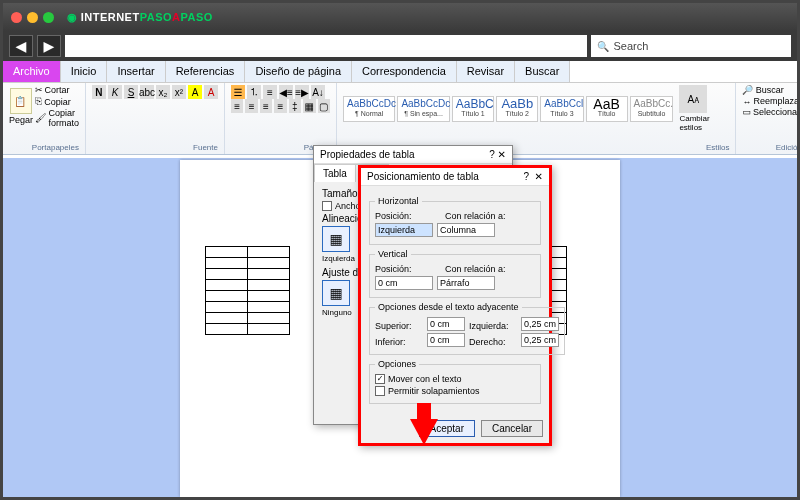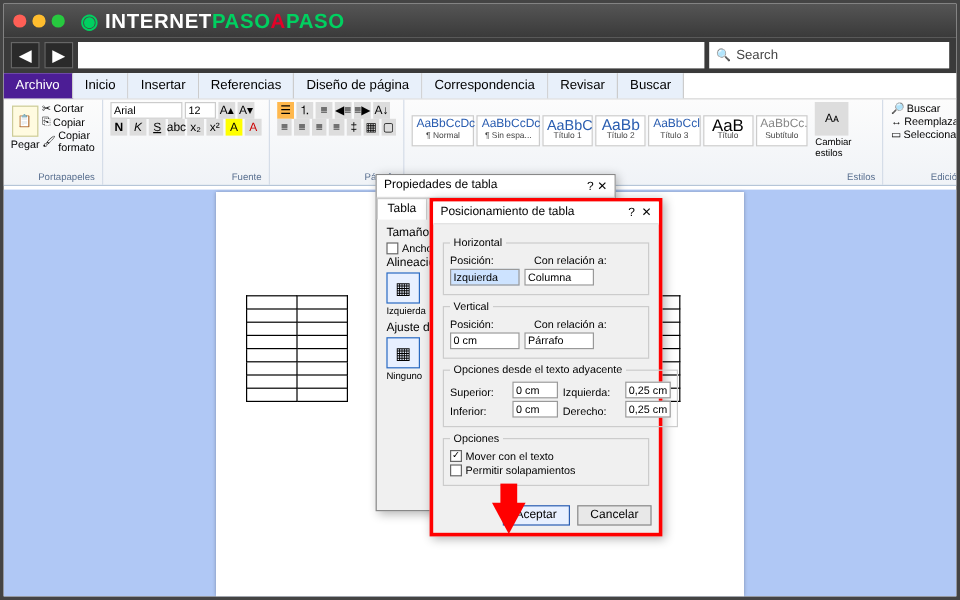--- a/index.html
+++ b/index.html
@@ -1,30 +1,30 @@
 <!DOCTYPE html>
 <html><head>
 <meta charset="utf-8">
 <style>
 * { box-sizing: border-box; margin: 0; padding: 0; font-family: "Segoe UI", Arial, sans-serif; }
 body { width: 800px; height: 500px; background: #fff; overflow: hidden; position: relative; border: 3px solid #444; }
 .titlebar { height: 28px; background: linear-gradient(#555,#3a3a3a); display: flex; align-items: center; padding: 0 8px; }
 .tbtn { width: 11px; height: 11px; border-radius: 50%; margin-right: 5px; }
 .tbtn.red{background:#ff5f56}.tbtn.yel{background:#ffbd2e}.tbtn.grn{background:#27c93f}
-.logo { margin-left: 8px; color: #fff; font-weight: 600; font-size: 17px; letter-spacing: 0.5px; }
+.logo { margin-left: 8px; color: #fff; font-weight: 600; font-size: 11px; letter-spacing: 0.5px; }
 .logo .g{color:#00d060}.logo .r{color:#e60028}
 .urlbar { height: 30px; background: #3a3a3a; display: flex; align-items: center; padding: 0 6px; gap: 4px; }
 .navbtn { width: 24px; height: 22px; background: #2a2a2a; border: 1px solid #666; display: flex; align-items:center; justify-content:center; color:#fff; font-size:14px; }
 .urlfield { flex: 1; height: 22px; background: #fff; }
 .searchf { width: 200px; height: 22px; background:#fff; font-size: 11px; padding: 2px 6px; color:#444; display:flex; align-items:center; gap:4px; }
 .searchf::before { content:"🔍"; font-size:10px; }
 
 .tabs { height: 22px; background: #fff; display: flex; font-size: 11px; border-bottom: 1px solid #ccc; }
 .tab { padding: 4px 10px; background: #e8f0fa; border-right: 1px solid #ccc; cursor:pointer; }
-.tab.active { background: #4c1d95; color: #fff; }
+.tab.active { background: #d946ef; color: #fff; }
 
 .ribbon { height: 72px; background: linear-gradient(#fcfcfc,#f0f3f7); border-bottom: 1px solid #b5c5d8; display: flex; font-size: 9px; position: relative; }
 .rgroup { border-right: 1px solid #d5dde8; padding: 2px 6px; display:flex; flex-direction:column; justify-content:space-between; }
 .rlabel { text-align:right; color:#5a7090; font-size:8px; margin-top:auto; padding-top:2px; }
 .rcol { display:flex; flex-direction:column; gap:1px; }
 .rrow { display:flex; gap:2px; align-items:center; }
 .ricn { width:14px; height:14px; background:#ddd; font-size:10px; display:flex;align-items:center;justify-content:center; }
 .fontsel { border:1px solid #ccc; background:#fff; font-size:9px; padding:1px 2px; }
 .stylebtn { border:1px solid #ccc; background:#fff; padding:2px 3px; font-size:9px; min-width:42px; text-align:center; line-height:10px; }
 .stylebtn .s1{font-size:10px;color:#2a5db0}
@@ -99,26 +99,20 @@
       <div class="rcol">
         <span class="rrow">✂ <span>Cortar</span></span>
         <span class="rrow">⎘ <span>Copiar</span></span>
         <span class="rrow">🖌 <span>Copiar formato</span></span>
       </div>
     </div>
     <div class="rlabel">Portapapeles</div>
   </div>
   <div class="rgroup" style="width:150px">
     <div class="rrow">
-      <span class="fontsel" style="width:60px">Arial</span>
-      <span class="fontsel" style="width:26px">12</span>
-      <span class="ricn">A▴</span>
-      <span class="ricn">A▾</span>
-    </div>
-    <div class="rrow">
       <span class="ricn">
           <b>N</b>
         </span>
       <span class="ricn">
           <i>K</i>
         </span>
       <span class="ricn">
           <u>S</u>
         </span>
       <span class="ricn">abc</span>

